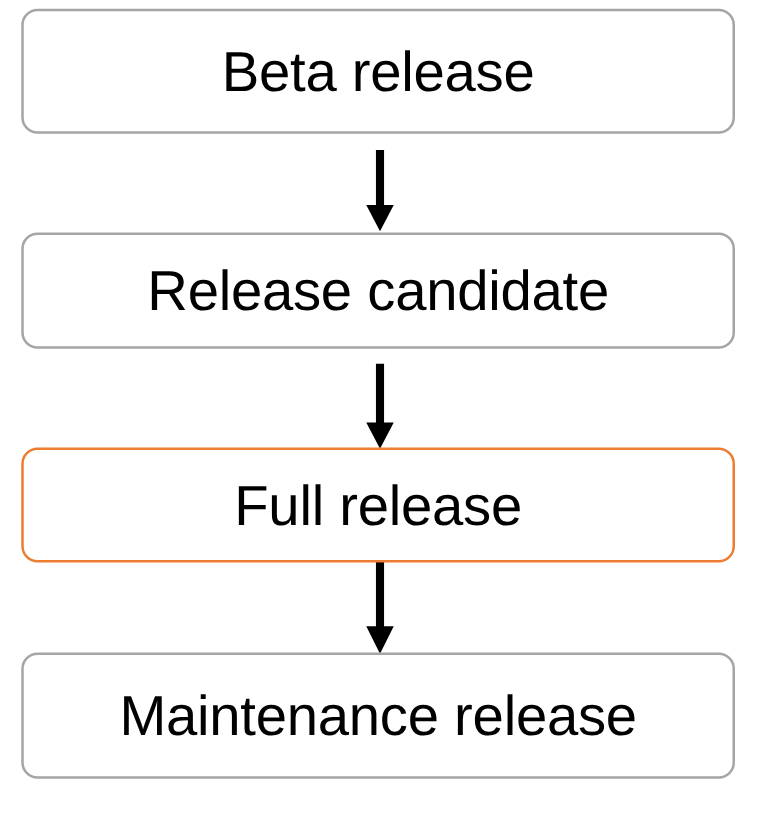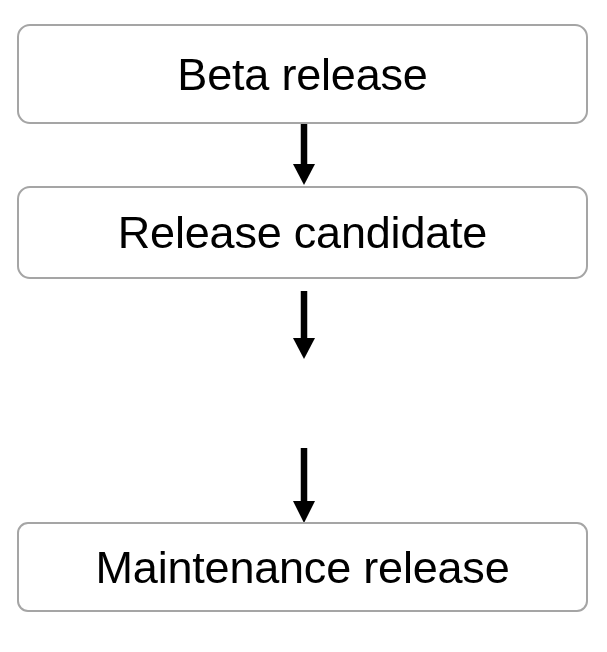--- a/index.html
+++ b/index.html
@@ -37,24 +37,24 @@
   .node-label {
     font-family: "Liberation Sans", sans-serif;
     font-size: 45px;
     line-height: 1;
     font-weight: 400;
     color: #000000;
     letter-spacing: -0.2px;
     white-space: nowrap;
     text-align: center;
   }
-  .node-1 { top: 24px;  height: 100px; }
+  .node-1 { top: 7px;  height: 100px; }
   .node-2 { top: 186px; height: 93px; }
   .node-3 { top: 358px; height: 92px;  }
-  .node-4 { top: 522px; height: 90px; border-radius: 11px; }
+  .node-4 { top: 522px; height: 101px; }
 
   .connector {
     position: absolute;
     left: 0;
     width: 607px;
     z-index: 1;
     overflow: visible;
   }
   .conn-1 { top: 120px; height: 66px;  }
   .conn-2 { top: 291px; height: 69px;  }
@@ -76,20 +76,23 @@
 
   <div class="node node-2">
     <span class="node-label">Release candidate</span>
   </div>
 
   <svg class="connector conn-2" viewBox="0 0 607 69" preserveAspectRatio="none">
     <line x1="304" y1="0" x2="304" y2="50" stroke="#000000" stroke-width="6.5"></line>
     <polygon points="293,47 315,47 304,68" fill="#000000"></polygon>
   </svg>
 
+  <div class="node node-3 accent">
+    <span class="node-label">Full release</span>
+  </div>
 
   <svg class="connector conn-3" viewBox="0 0 607 76" preserveAspectRatio="none">
     <line x1="304" y1="0" x2="304" y2="56" stroke="#000000" stroke-width="6.5"></line>
     <polygon points="293,53 315,53 304,75" fill="#000000"></polygon>
   </svg>
 
   <div class="node node-4">
     <span class="node-label">Maintenance release</span>
   </div>
 

